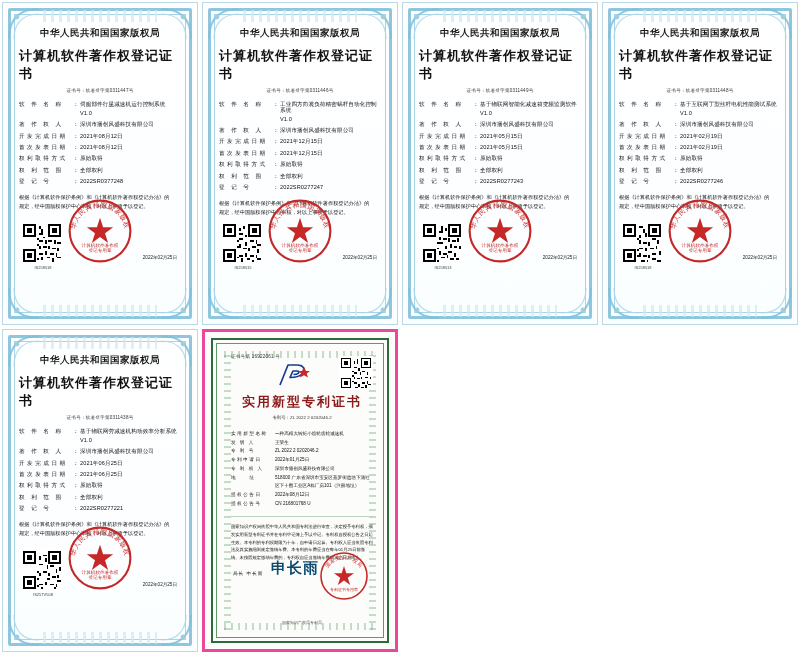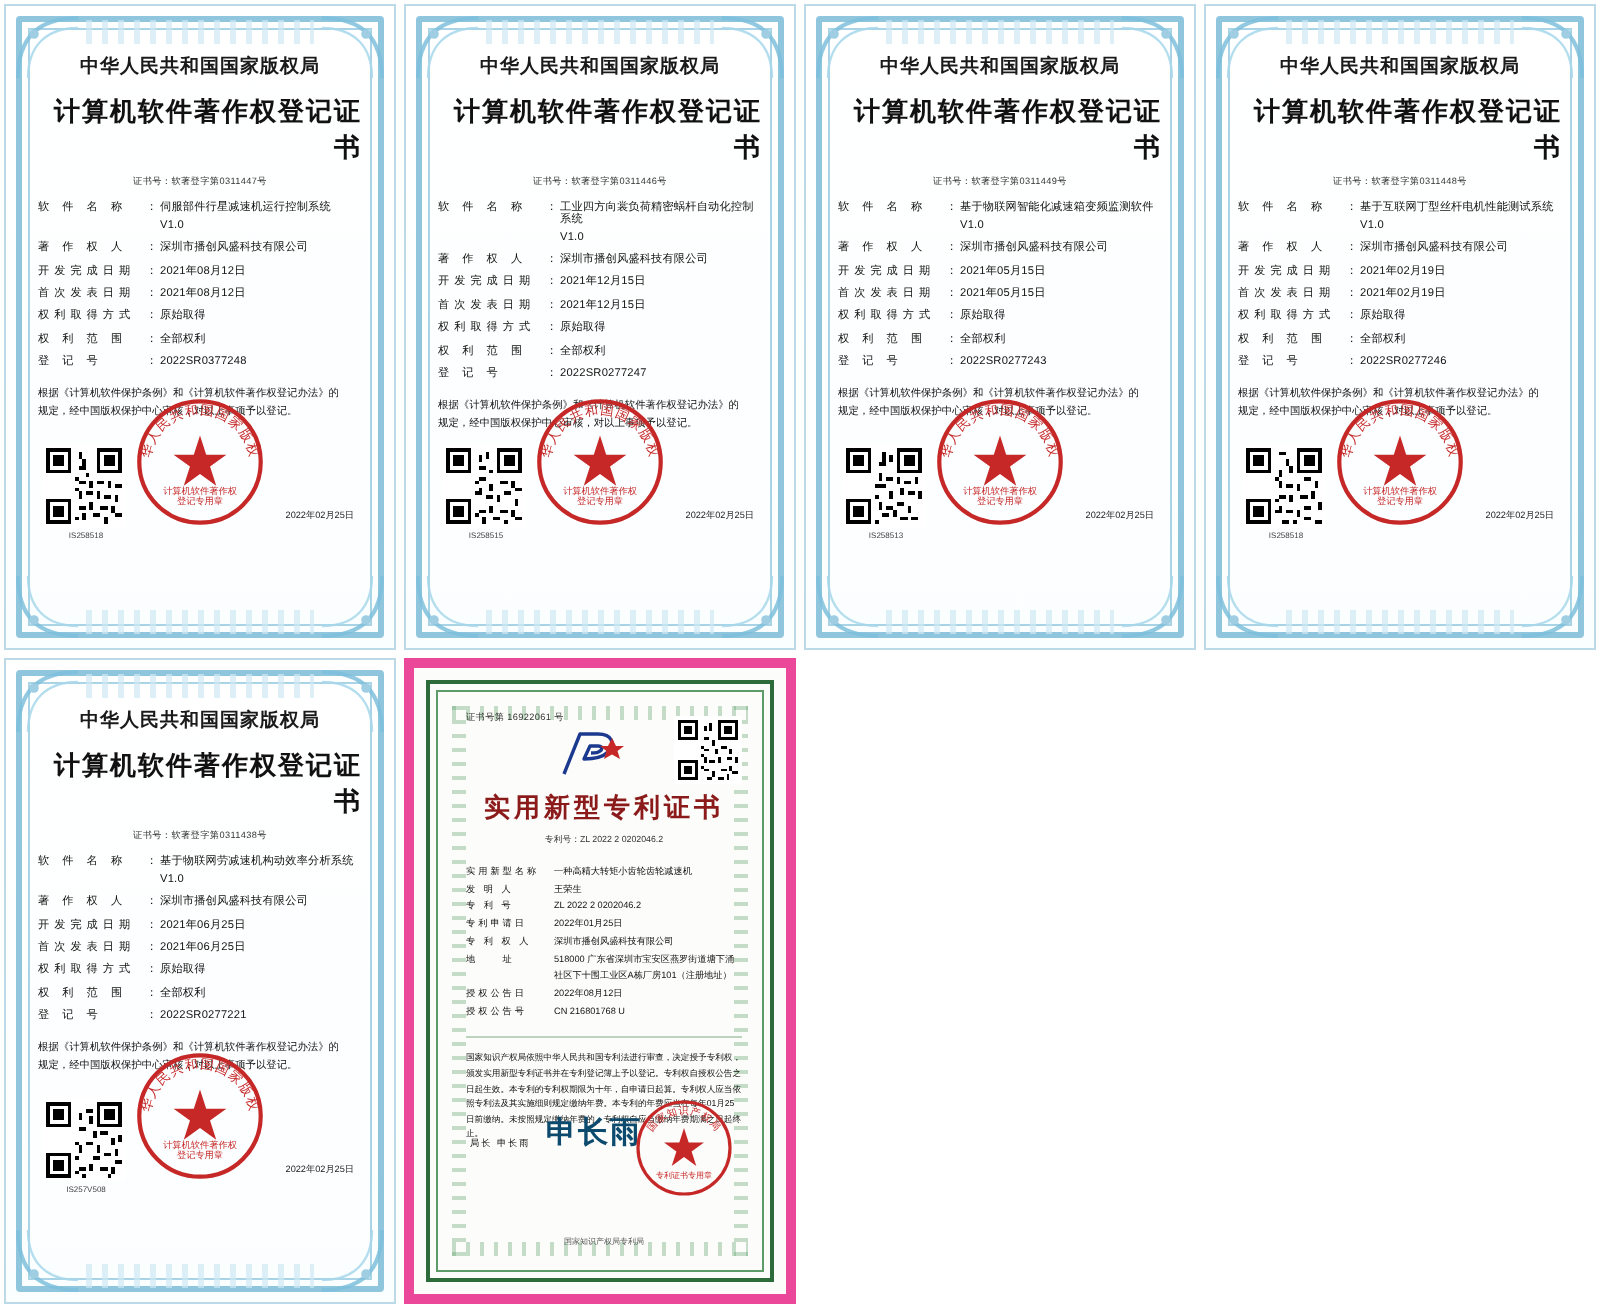--- a/index.html
+++ b/index.html
@@ -16,40 +16,40 @@
   .sc .deco .corner svg{width:100%;height:100%;}
   .sc .deco .c-tl{left:4px;top:4px;}
   .sc .deco .c-tr{right:4px;top:4px;transform:scaleX(-1);}
   .sc .deco .c-bl{left:4px;bottom:4px;transform:scaleY(-1);}
   .sc .deco .c-br{right:4px;bottom:4px;transform:scale(-1,-1);}
   .sc .deco .edge-top,.sc .deco .edge-bottom{position:absolute;left:40px;right:40px;height:12px;background:repeating-linear-gradient(90deg,#cfe8f3 0 3px,transparent 3px 8px);opacity:.7;}
   .sc .deco .edge-top{top:7px;}
   .sc .deco .edge-bottom{bottom:7px;}
   .sc .inner{position:absolute;left:16px;top:14px;right:16px;bottom:14px;}
   .sc .org{text-align:center;font-size:9.5px;font-weight:bold;color:#1a1a1a;letter-spacing:.5px;margin-top:10px;}
-  .sc .title{text-align:right;font-size:13px;font-weight:bold;color:#111;letter-spacing:1px;margin-top:7px;}
+  .sc .title{text-align:left;font-size:13px;font-weight:bold;color:#111;letter-spacing:1px;margin-top:7px;}
   .sc .serial{text-align:center;font-size:4.6px;color:#333;margin-top:5px;letter-spacing:.2px;}
   .sc .fields{margin-top:9px;font-size:5.6px;color:#111;line-height:1.05;}
   .sc .row{display:flex;align-items:flex-start;margin-bottom:5.5px;}
   .sc .lab{width:54px;flex:0 0 54px;letter-spacing:2.5px;text-align:justify;}
   .sc .colon{width:7px;flex:0 0 7px;}
   .sc .val{flex:1;letter-spacing:.1px;}
   .sc .val .v2{display:block;margin-top:3px;}
   .sc .legal{margin-top:8px;font-size:5.2px;color:#111;line-height:1.7;text-indent:0;}
   .sc .legal .l2{display:block;}
   .sc .stampwrap{position:absolute;left:0;right:0;bottom:40px;height:78px;}
   .sc .qr{position:absolute;left:2px;bottom:6px;width:42px;height:42px;}
   .sc .qrcaption{position:absolute;left:2px;bottom:0;width:44px;text-align:center;font-size:4px;color:#444;}
   .sc .seal{position:absolute;left:50%;top:6px;transform:translateX(-50%);width:66px;height:66px;}
   .sc .datefoot{position:absolute;right:4px;bottom:10px;font-size:4.6px;color:#222;}
   
   .qrbox{background:#fff;padding:2px;box-sizing:border-box;}
   .qrbox svg{display:block;width:100%;height:100%;}
   
-  .pt{border:5px solid #ec4899;background:#fcfcfa;}
+  .pt{border:3px solid #ec4899;background:#fcfcfa;}
   .pt .pframe-o{position:absolute;left:6px;top:6px;right:6px;bottom:6px;border:2px solid #2e6b3a;}
   .pt .pframe-i{position:absolute;left:11px;top:11px;right:11px;bottom:11px;border:1px solid #5d9b68;}
   .pt .pat-orn{position:absolute;left:13px;top:13px;right:13px;bottom:13px;border:6px solid transparent;
      background:
       repeating-linear-gradient(90deg,rgba(90,160,105,.35) 0 2px,transparent 2px 7px) top/100% 7px no-repeat,
       repeating-linear-gradient(90deg,rgba(90,160,105,.35) 0 2px,transparent 2px 7px) bottom/100% 7px no-repeat,
       repeating-linear-gradient(0deg,rgba(90,160,105,.35) 0 2px,transparent 2px 7px) left/7px 100% no-repeat,
       repeating-linear-gradient(0deg,rgba(90,160,105,.35) 0 2px,transparent 2px 7px) right/7px 100% no-repeat;}
   .pt .pinner{position:absolute;left:26px;top:22px;right:22px;bottom:20px;}
   .pt .pno{font-size:4.6px;color:#333;letter-spacing:.2px;}

